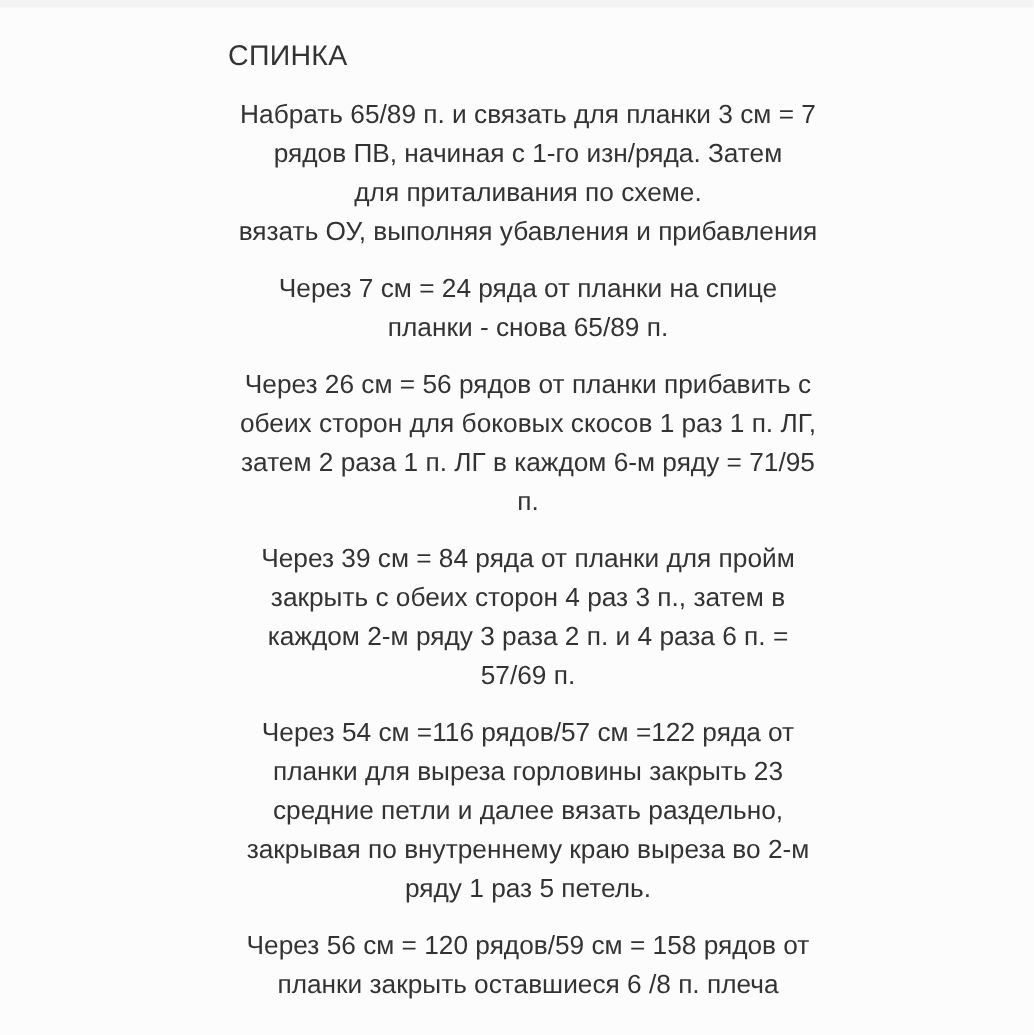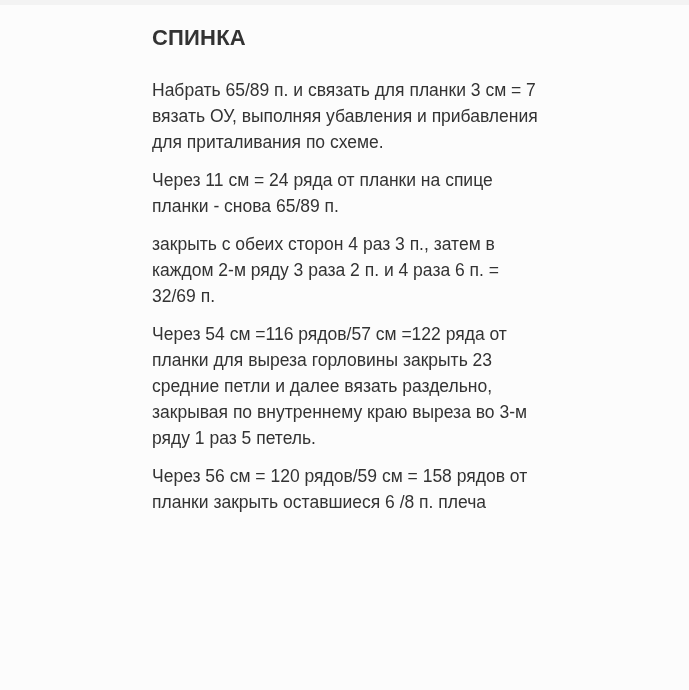--- a/index.html
+++ b/index.html
@@ -25,64 +25,73 @@
 
   .doc {
     position: absolute;
     top: 26px;
     left: 152px;
     width: 400px;
     color: #333333;
   }
 
   .doc h1 {
-    font-size: 22px;
-    font-weight: 700;
+    font-size: 19px;
+    font-weight: 400;
     line-height: 24px;
     letter-spacing: 0.2px;
-    margin-bottom: 27px;
+    margin-bottom: 13px;
   }
 
   .paragraph {
     margin-bottom: 12px;
     font-size: 17.5px;
     line-height: 26px;
     font-weight: 400;
+    text-align: center;
   }
 
   .paragraph .line {
     white-space: nowrap;
   }
 </style>
 </head>
 <body style="background: rgb(252, 252, 252);">
 
 <div class="top-band" style="background: rgb(243, 243, 243);"></div>
 
 <main class="doc" style="color: rgb(51, 51, 51);">
   <h1>СПИНКА</h1>
 
   <section class="paragraph">
       <div class="line">Набрать 65/89 п. и связать для планки 3 см = 7</div>
+      <div class="line">рядов ПВ, начиная с 1-го изн/ряда. Затем</div>
+      <div class="line">для приталивания по схеме.</div>
       <div class="line">вязать ОУ, выполняя убавления и прибавления</div>
-      <div class="line">для приталивания по схеме.</div>
     </section>
   <section class="paragraph">
-      <div class="line">Через 11 см = 24 ряда от планки на спице</div>
+      <div class="line">Через 7 см = 24 ряда от планки на спице</div>
       <div class="line">планки - снова 65/89 п.</div>
     </section>
   <section class="paragraph">
+      <div class="line">Через 26 см = 56 рядов от планки прибавить с</div>
+      <div class="line">обеих сторон для боковых скосов 1 раз 1 п. ЛГ,</div>
+      <div class="line">затем 2 раза 1 п. ЛГ в каждом 6-м ряду = 71/95</div>
+      <div class="line">п.</div>
+    </section>
+  <section class="paragraph">
+      <div class="line">Через 39 см = 84 ряда от планки для пройм</div>
       <div class="line">закрыть с обеих сторон 4 раз 3 п., затем в</div>
       <div class="line">каждом 2-м ряду 3 раза 2 п. и 4 раза 6 п. =</div>
-      <div class="line">32/69 п.</div>
+      <div class="line">57/69 п.</div>
     </section>
   <section class="paragraph">
       <div class="line">Через 54 см =116 рядов/57 см =122 ряда от</div>
       <div class="line">планки для выреза горловины закрыть 23</div>
       <div class="line">средние петли и далее вязать раздельно,</div>
-      <div class="line">закрывая по внутреннему краю выреза во 3-м</div>
+      <div class="line">закрывая по внутреннему краю выреза во 2-м</div>
       <div class="line">ряду 1 раз 5 петель.</div>
     </section>
   <section class="paragraph">
       <div class="line">Через 56 см = 120 рядов/59 см = 158 рядов от</div>
       <div class="line">планки закрыть оставшиеся 6 /8 п. плеча</div>
     </section>
 </main>
 
 </body></html>

